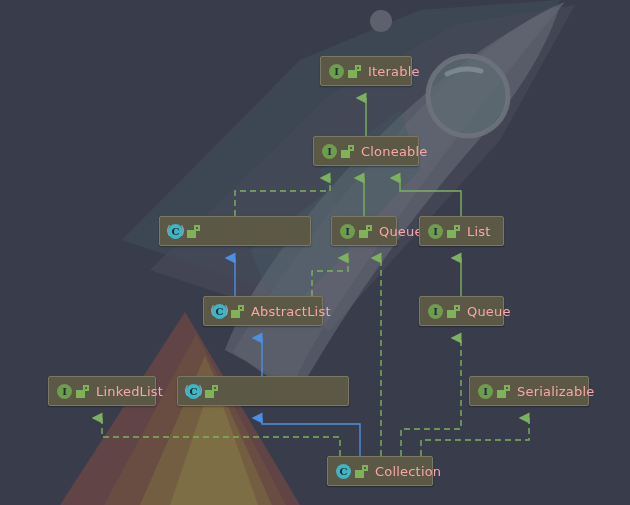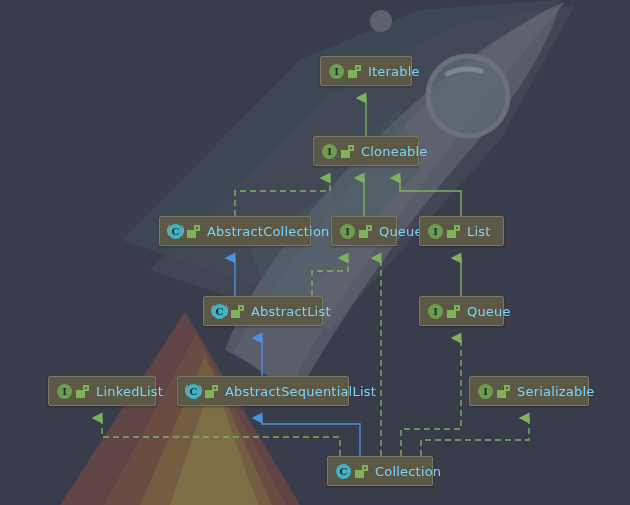--- a/index.html
+++ b/index.html
@@ -99,21 +99,21 @@
   .node .vis-icon .vtab {
     position: absolute;
     right: 0; top: 0;
     width: 6px; height: 6px;
     border: 2px solid #7fb259;
     box-sizing: border-box;
   }
   .node .node-label {
     font-family: "DejaVu Sans", sans-serif;
     font-size: 13px;
-    color: #7dd3fc;
+    color: #fca5a5;
     letter-spacing: 0.2px;
   }
 </style>
 </head>
 <body>
 
 <div id="diagram-root">
 
   <svg id="watermark" viewBox="0 0 630 505">
     <g opacity="0.42">
@@ -209,21 +209,20 @@
         <span class="kind-icon icon-abstract">
           <span class="disc"></span>
           <span class="glyph">C</span>
           <span class="paren l">(</span>
           <span class="paren r">)</span>
         </span>
         <span class="vis-icon">
           <span class="vbody"></span>
           <span class="vtab"></span>
         </span>
-        <span class="node-label">AbstractCollection</span>
       </div>
       <div class="node" style="left: 331px; top: 216px; width: 66px;">
         <span class="kind-icon icon-interface">
           <span class="disc"></span>
           <span class="glyph">I</span>
         </span>
         <span class="vis-icon">
           <span class="vbody"></span>
           <span class="vtab"></span>
         </span>
@@ -279,21 +278,20 @@
         <span class="kind-icon icon-abstract">
           <span class="disc"></span>
           <span class="glyph">C</span>
           <span class="paren l">(</span>
           <span class="paren r">)</span>
         </span>
         <span class="vis-icon">
           <span class="vbody"></span>
           <span class="vtab"></span>
         </span>
-        <span class="node-label">AbstractSequentialList</span>
       </div>
       <div class="node" style="left: 469px; top: 376px; width: 120px;">
         <span class="kind-icon icon-interface">
           <span class="disc"></span>
           <span class="glyph">I</span>
         </span>
         <span class="vis-icon">
           <span class="vbody"></span>
           <span class="vtab"></span>
         </span>

